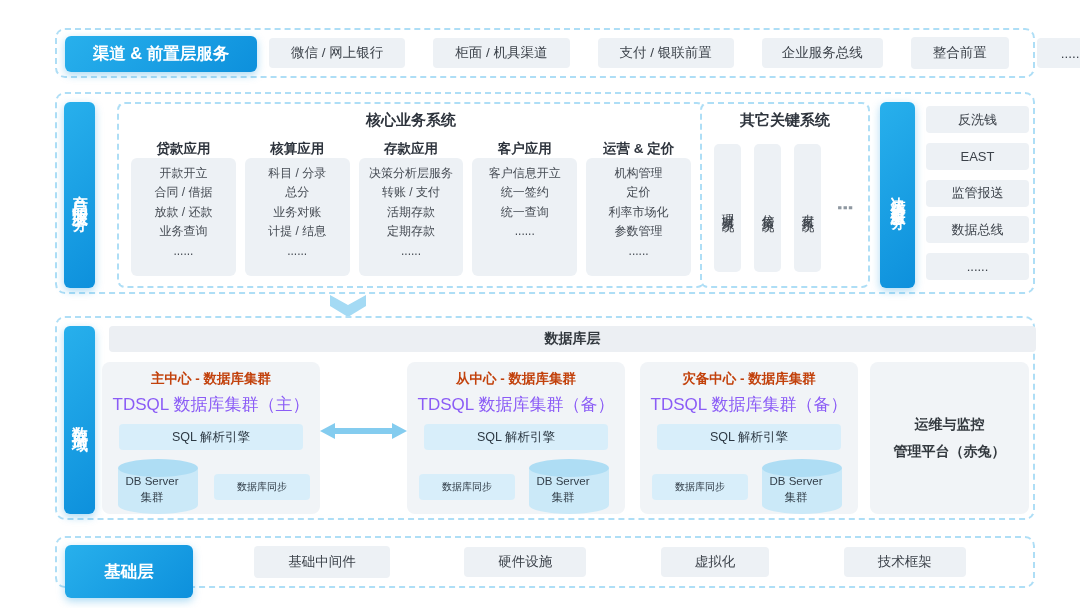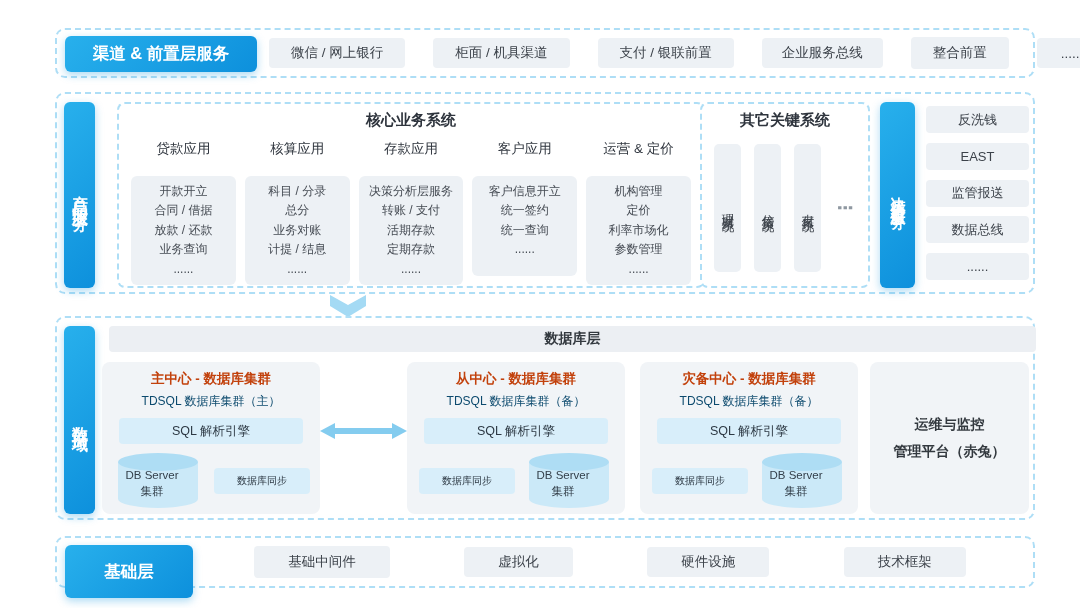--- a/index.html
+++ b/index.html
@@ -19,41 +19,41 @@
   .pill {
     background:#edf1f5; border-radius:4px; display:flex; align-items:center; justify-content:center;
     color:#3c424a; font-size:13.5px; height:30px; white-space:nowrap;
   }
 
   .panel { position:absolute; border:2px dashed #aedef6; border-radius:8px; background:#fff; }
   .panel-title { text-align:center; font-weight:bold; font-size:15px; color:#2e343d; margin-top:7px; }
 
   .core-cols { position:absolute; left:12px; right:12px; top:36px; bottom:10px; display:flex; gap:9px; }
   .core-col { flex:1; display:flex; flex-direction:column; min-width:0; }
-  .core-col-header { font-size:13.5px; font-weight:normal; color:#2e343d; text-align:center; margin-bottom:18px; white-space:nowrap; }
+  .core-col-header { font-size:13.5px; font-weight:bold; color:#2e343d; text-align:center; margin-bottom:0; white-space:nowrap; }
   .core-col-box { flex:1; background:#edf1f5; border-radius:6px; padding:7px 2px; display:flex; flex-direction:column; align-items:center; gap:2px; }
   .core-item { font-size:12px; color:#454b53; line-height:1.45; text-align:center; white-space:nowrap; }
 
   .vpill-row { position:absolute; left:0; right:0; top:40px; bottom:14px; display:flex; justify-content:center; align-items:stretch; gap:13px; }
   .vpill { width:27px; background:#edf1f5; border-radius:5px; writing-mode:vertical-rl; letter-spacing:2px;
            display:flex; align-items:center; justify-content:center; font-size:12.5px; color:#3c424a; }
   .v-ellipsis { writing-mode:vertical-rl; align-self:center; color:#8f98a1; font-size:18px; font-weight:bold; }
 
   .stack { position:absolute; display:flex; flex-direction:column; gap:9px; }
   .stack .pill { height:27px; font-size:13px; }
 
   .lblue { background:#d8eefa; border-radius:4px; display:flex; align-items:center; justify-content:center;
            color:#2d3944; font-size:12.5px; }
 
   .dbheader { position:absolute; left:52px; top:8px; width:927px; height:26px; background:#eceff3; border-radius:4px;
               display:flex; align-items:center; justify-content:center; font-weight:bold; font-size:14px; color:#33393f; }
 
   .cluster { position:absolute; top:44px; width:218px; height:152px; background:#f1f4f7; border-radius:8px; padding-top:8px; }
   .cl-title { text-align:center; font-weight:bold; font-size:13.5px; color:#c2410c; }
-  .cl-sub { text-align:center; font-size:12px; color:#0c4a6e; margin-top:5px; }
+  .cl-sub { text-align:center; font-size:17px; color:#8b5cf6; margin-top:5px; }
   .engine { width:184px; height:26px; margin:8px auto 0; font-size:12.5px; }
   .bottom-row { position:relative; height:64px; margin-top:6px; }
   .cylinder { position:absolute; top:2px; width:88px; height:58px; }
   .cyl-svg { position:absolute; inset:0; width:88px; height:58px; }
   .cyl-text { position:absolute; left:8px; right:20px; top:16px; text-align:center; font-size:11.5px; line-height:1.35; color:#34404b; }
   .syncbox { position:absolute; top:18px; width:96px; height:26px; font-size:10px; }
   .cyl-left { left:12px; } .sync-right { right:10px; }
   .sync-left { left:12px; } .cyl-right { right:12px; }
 
   .opsbox { position:absolute; left:813px; top:44px; width:159px; height:152px; background:#f1f4f7; border-radius:8px;
@@ -232,19 +232,19 @@
     <div class="opsbox">
       <div>运维与监控</div>
       <div>管理平台（赤兔）</div>
     </div>
   </div>
 
   <div class="band" style="left:55px; top:536px; width:980px; height:52px;">
     <div class="blue-label" style="position:absolute; left:8px; top:7px; width:128px; height:53px; font-size:16.5px;">基础层</div>
     <div style="position:absolute; left:160px; right:30px; top:0; bottom:0; display:flex; align-items:center; justify-content:space-around;">
       <div class="pill" style="padding:16px 34px;">基础中间件</div>
+      <div class="pill" style="padding:0 34px;">硬件设施</div>
       <div class="pill" style="padding:0 34px;">虚拟化</div>
-      <div class="pill" style="padding:0 34px;">硬件设施</div>
       <div class="pill" style="padding:0 34px;">技术框架</div>
     </div>
   </div>
 
 </div>
 
 </body></html>

